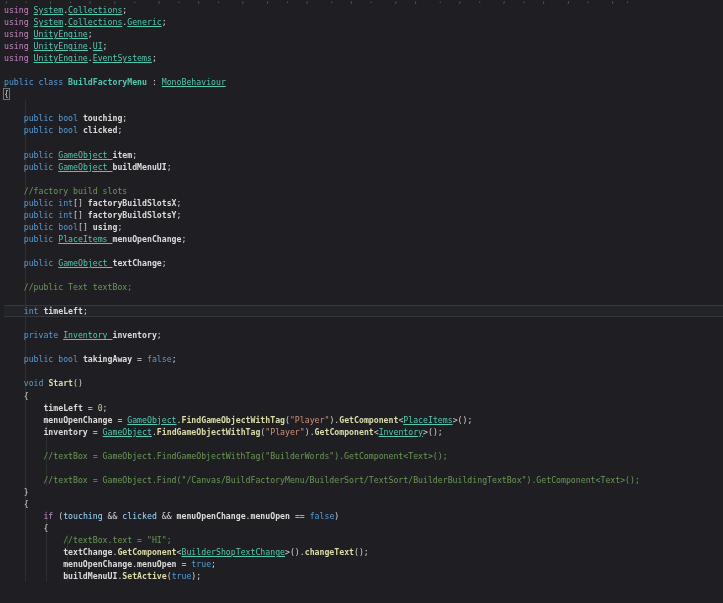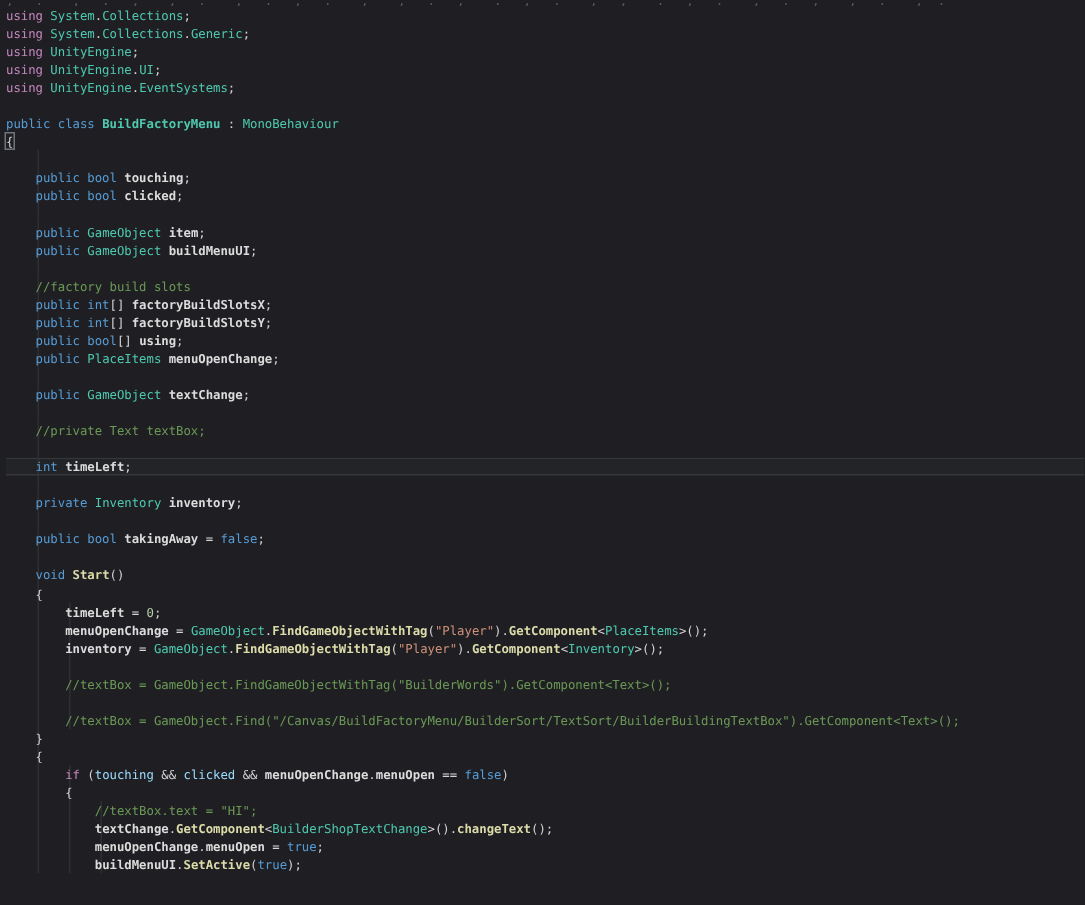--- a/index.html
+++ b/index.html
@@ -32,21 +32,21 @@
   .hl{
     background-color:#232428;
     box-shadow: inset 0 1px 0 #35373b, inset 0 -1px 0 #35373b;
   }
   .g1{background-image:var(--gd);background-repeat:no-repeat;background-size:1px 100%;background-position:21px 0;}
   .g2{background-image:var(--gd),var(--gd);background-repeat:no-repeat;background-size:1px 100%,1px 100%;background-position:21px 0,42px 0;}
   .g3{background-image:var(--gd),var(--gd),var(--gd);background-repeat:no-repeat;background-size:1px 100%,1px 100%,1px 100%;background-position:21px 0,42px 0,63px 0;}
   
   .tk-c {color:#c586c0;}               
   .tk-k {color:#569cd6;}               
-  .tk-t {color:#4ec9b0;}               
+  .tk-t {color:#4ec9b0;text-decoration:underline;}               
   .tk-tb{color:#4ec9b0;font-weight:bold;}
   .tk-f {color:#dcdcdc;font-weight:bold;} 
   .tk-v {color:#9cdcfe;}               
   .tk-m {color:#dcdcaa;font-weight:bold;} 
   .tk-s {color:#ce9178;}               
   .tk-n {color:#b5cea8;}               
   .tk-cm{color:#6a9955;}               
   .tk-p {color:#d4d4d4;}               
   .tk-d {color:#55605e;}               
   .tk-bx{
@@ -76,21 +76,21 @@
     <div class="line g1"><span class="tk">    </span><span class="tk tk-k">public </span><span class="tk tk-t">GameObject </span><span class="tk tk-f">buildMenuUI</span><span class="tk tk-p">;</span></div>
     <div class="line g1"><span class="tk"></span></div>
     <div class="line g1"><span class="tk">    </span><span class="tk tk-cm">//factory build slots</span></div>
     <div class="line g1"><span class="tk">    </span><span class="tk tk-k">public int</span><span class="tk tk-p">[] </span><span class="tk tk-f">factoryBuildSlotsX</span><span class="tk tk-p">;</span></div>
     <div class="line g1"><span class="tk">    </span><span class="tk tk-k">public int</span><span class="tk tk-p">[] </span><span class="tk tk-f">factoryBuildSlotsY</span><span class="tk tk-p">;</span></div>
     <div class="line g1"><span class="tk">    </span><span class="tk tk-k">public bool</span><span class="tk tk-p">[] </span><span class="tk tk-f">using</span><span class="tk tk-p">;</span></div>
     <div class="line g1"><span class="tk">    </span><span class="tk tk-k">public </span><span class="tk tk-t">PlaceItems </span><span class="tk tk-f">menuOpenChange</span><span class="tk tk-p">;</span></div>
     <div class="line g1"><span class="tk"></span></div>
     <div class="line g1"><span class="tk">    </span><span class="tk tk-k">public </span><span class="tk tk-t">GameObject </span><span class="tk tk-f">textChange</span><span class="tk tk-p">;</span></div>
     <div class="line g1"><span class="tk"></span></div>
-    <div class="line g1"><span class="tk">    </span><span class="tk tk-cm">//private Text textBox;</span></div>
+    <div class="line g1"><span class="tk">    </span><span class="tk tk-cm">//public Text textBox;</span></div>
     <div class="line g1"><span class="tk"></span></div>
     <div class="line hl g1"><span class="tk">    </span><span class="tk tk-k">int </span><span class="tk tk-f">timeLeft</span><span class="tk tk-p">;</span></div>
     <div class="line g1"><span class="tk"></span></div>
     <div class="line g1"><span class="tk">    </span><span class="tk tk-k">private </span><span class="tk tk-t">Inventory </span><span class="tk tk-f">inventory</span><span class="tk tk-p">;</span></div>
     <div class="line g1"><span class="tk"></span></div>
     <div class="line g1"><span class="tk">    </span><span class="tk tk-k">public bool </span><span class="tk tk-f">takingAway</span><span class="tk tk-p"> = </span><span class="tk tk-k">false</span><span class="tk tk-p">;</span></div>
     <div class="line g1"><span class="tk"></span></div>
     <div class="line g1"><span class="tk">    </span><span class="tk tk-k">void </span><span class="tk tk-m">Start</span><span class="tk tk-p">()</span></div>
     <div class="line g1"><span class="tk">    </span><span class="tk tk-p">{</span></div>
     <div class="line g2"><span class="tk">        </span><span class="tk tk-f">timeLeft</span><span class="tk tk-p"> = </span><span class="tk tk-n">0</span><span class="tk tk-p">;</span></div>

